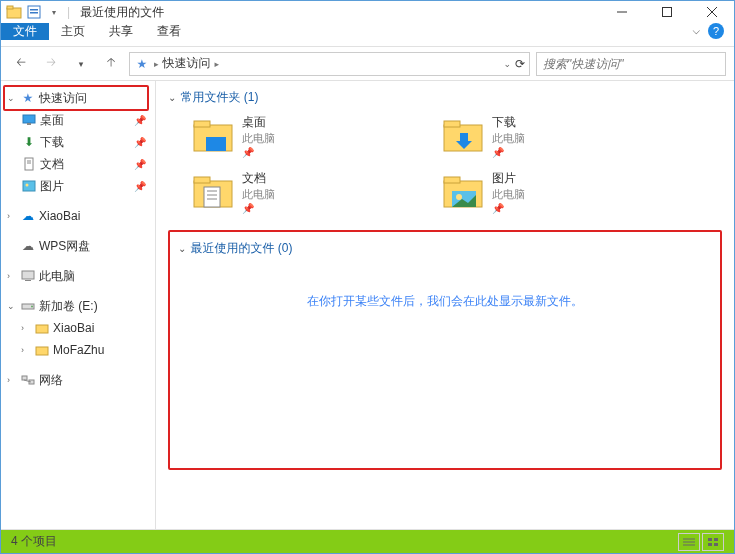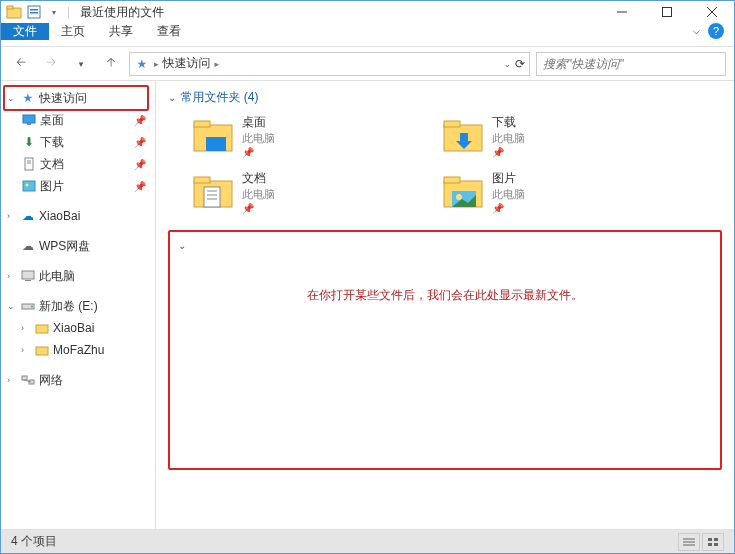--- a/index.html
+++ b/index.html
@@ -39,22 +39,22 @@
 .section-head { display: flex; align-items: center; gap: 4px; color: #1a5fa8; margin-bottom: 8px; }
 .section-head .chev { font-size: 10px; color: #555; }
 .folder-grid { display: flex; flex-wrap: wrap; gap: 12px 40px; padding-left: 24px; margin-bottom: 16px; }
 .folder-item { display: flex; align-items: center; gap: 8px; width: 210px; }
 .folder-ico { width: 42px; height: 42px; position: relative; }
 .folder-svg { width: 42px; height: 42px; }
 .folder-texts .fname { color: #333; }
 .folder-texts .fsub { color: #888; font-size: 11px; }
 .folder-texts .fpin { color: #888; font-size: 10px; margin-top: 1px; }
 .recent-box { border: 2px solid #d22; border-radius: 2px; padding: 8px; min-height: 240px; }
-.recent-msg { text-align: center; color: #b91c1c; margin-top: 36px; }
-.statusbar { position: absolute; bottom: 0; left: 0; right: 0; height: 24px; border-top: 1px solid #e1e1e1; display: flex; align-items: center; padding: 0 10px; color: #444; background: #e5e5e5; }
+.recent-msg { text-align: center; color: #3b82f6; margin-top: 36px; }
+.statusbar { position: absolute; bottom: 0; left: 0; right: 0; height: 24px; border-top: 1px solid #e1e1e1; display: flex; align-items: center; padding: 0 10px; color: #444; background: #84cc16; }
 .statusbar .viewbtns { margin-left: auto; display: flex; gap: 2px; }
 .viewbtn { width: 22px; height: 18px; border: 1px solid #ccc; display: flex; align-items: center; justify-content: center; }
 .small-ico { width: 16px; height: 16px; display: inline-flex; align-items: center; justify-content: center; }
 </style>
 </head>
 <body>
 
 <div class="titlebar">
   <div class="qat">
     <span class="qat-icon">
@@ -232,21 +232,21 @@
             <line x1="3" y1="7" x2="10" y2="9" stroke="#888"></line>
           </svg>
         </span>
       <span class="label">网络</span>
     </div>
   </div>
 
   <div class="content">
     <div class="section-head">
       <span class="chev">⌄</span>
-      <span>常用文件夹 (4)</span>
+      <span>常用文件夹 (1)</span>
     </div>
     <div class="folder-grid">
       <div class="folder-item">
         <div class="folder-ico">
           <svg class="folder-svg" viewBox="0 0 42 42">
               <rect x="2" y="10" width="38" height="26" fill="#ffd76b" stroke="#caa23a"></rect>
               <rect x="2" y="6" width="16" height="6" fill="#ffd76b" stroke="#caa23a"></rect>
               <rect x="14" y="22" width="20" height="14" fill="#1e88e5"></rect>
             </svg>
         </div>
@@ -301,20 +301,21 @@
           <div class="fname">图片</div>
           <div class="fsub">此电脑</div>
           <div class="fpin">📌</div>
         </div>
       </div>
     </div>
 
     <div class="recent-box">
       <div class="section-head">
         <span class="chev">⌄</span>
+        <span>最近使用的文件 (0)</span>
       </div>
       <div class="recent-msg">在你打开某些文件后，我们会在此处显示最新文件。</div>
     </div>
   </div>
 </div>
 
 <div class="statusbar">
   <span>4 个项目</span>
   <div class="viewbtns">
     <div class="viewbtn">

